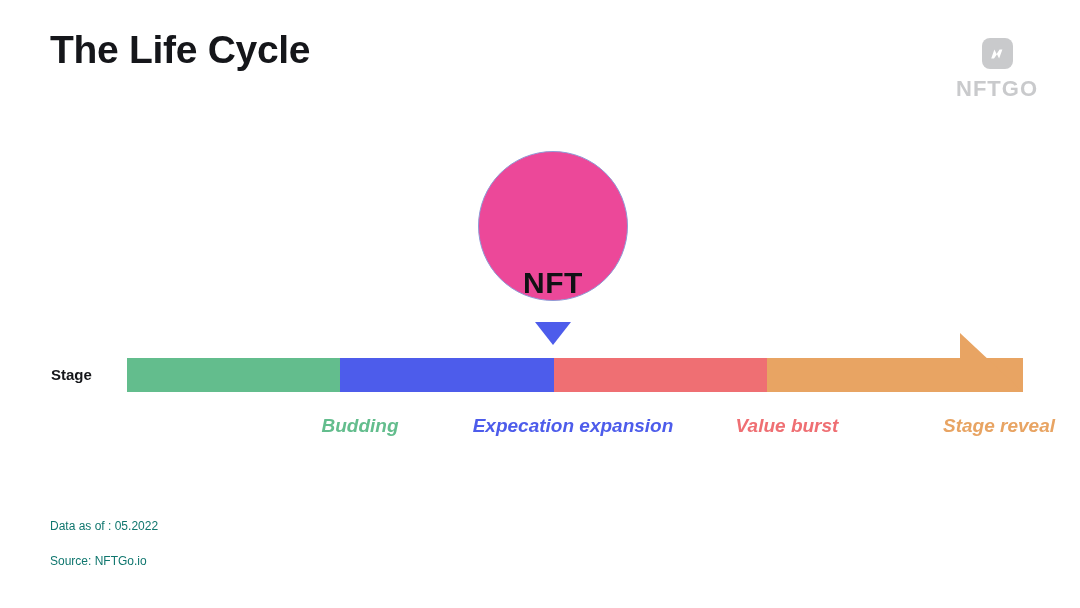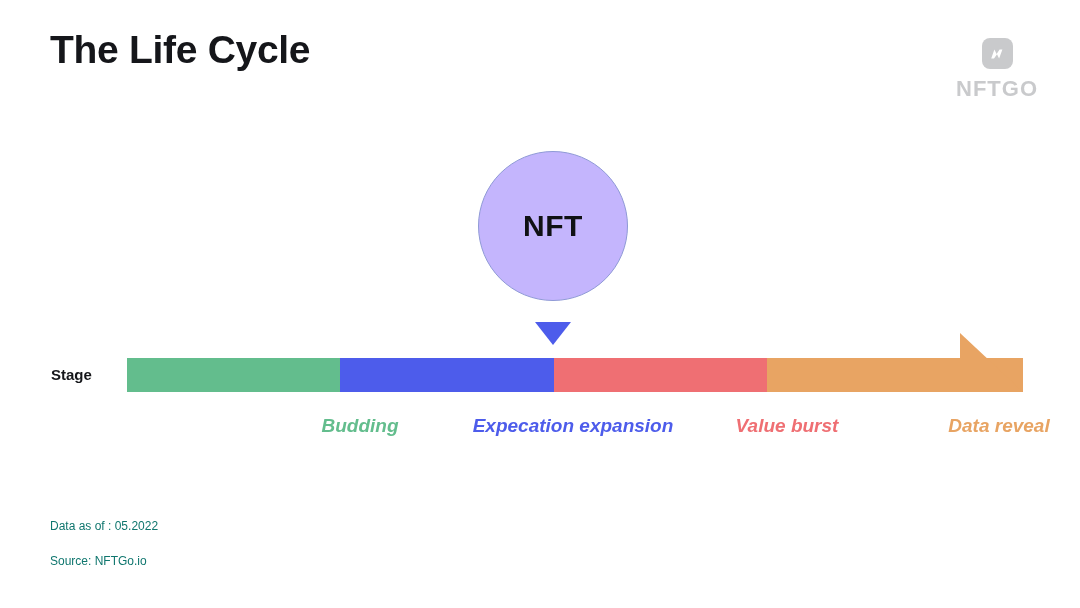--- a/index.html
+++ b/index.html
@@ -62,25 +62,25 @@
   }
 
   
   .nft-circle {
     position: absolute;
     left: 478px;
     top: 151px;
     width: 150px;
     height: 150px;
     border-radius: 50%;
-    background: #c4b5fd;
+    background: #ec4899;
     border: 1px solid #8f9ad6;
     box-sizing: border-box;
     display: flex;
-    align-items: center;
+    align-items: flex-end;
     justify-content: center;
   }
   .nft-circle-label {
     font-size: 30px;
     font-weight: bold;
     color: #101114;
     letter-spacing: 0.5px;
   }
 
   
@@ -179,14 +179,14 @@
       <div class="seg" style="left: 640px; width: 256px; background: rgb(232, 164, 99);"></div>
       <div class="seg-arrowhead" style="border-left-color: rgb(232, 164, 99);"></div>
   </div>
 
   <div class="footnote footnote-date">Data as of : 05.2022</div>
   <div class="footnote footnote-source">Source: NFTGo.io</div>
 
 <div class="stage-caption" style="color: rgb(99, 189, 141); left: 360px; width: auto; text-align: left; transform: translateX(-50%);">Budding</div>
     <div class="stage-caption" style="color: rgb(77, 92, 235); left: 573px; width: auto; text-align: left; transform: translateX(-50%);">Expecation expansion</div>
     <div class="stage-caption" style="color: rgb(239, 111, 115); left: 787px; width: auto; text-align: left; transform: translateX(-50%);">Value burst</div>
-    <div class="stage-caption" style="color: rgb(232, 164, 99); left: 999px; width: auto; text-align: left; transform: translateX(-50%);">Data reveal</div>
+    <div class="stage-caption" style="color: rgb(232, 164, 99); left: 999px; width: auto; text-align: left; transform: translateX(-50%);">Stage reveal</div>
   </div>
 
 </body></html>

